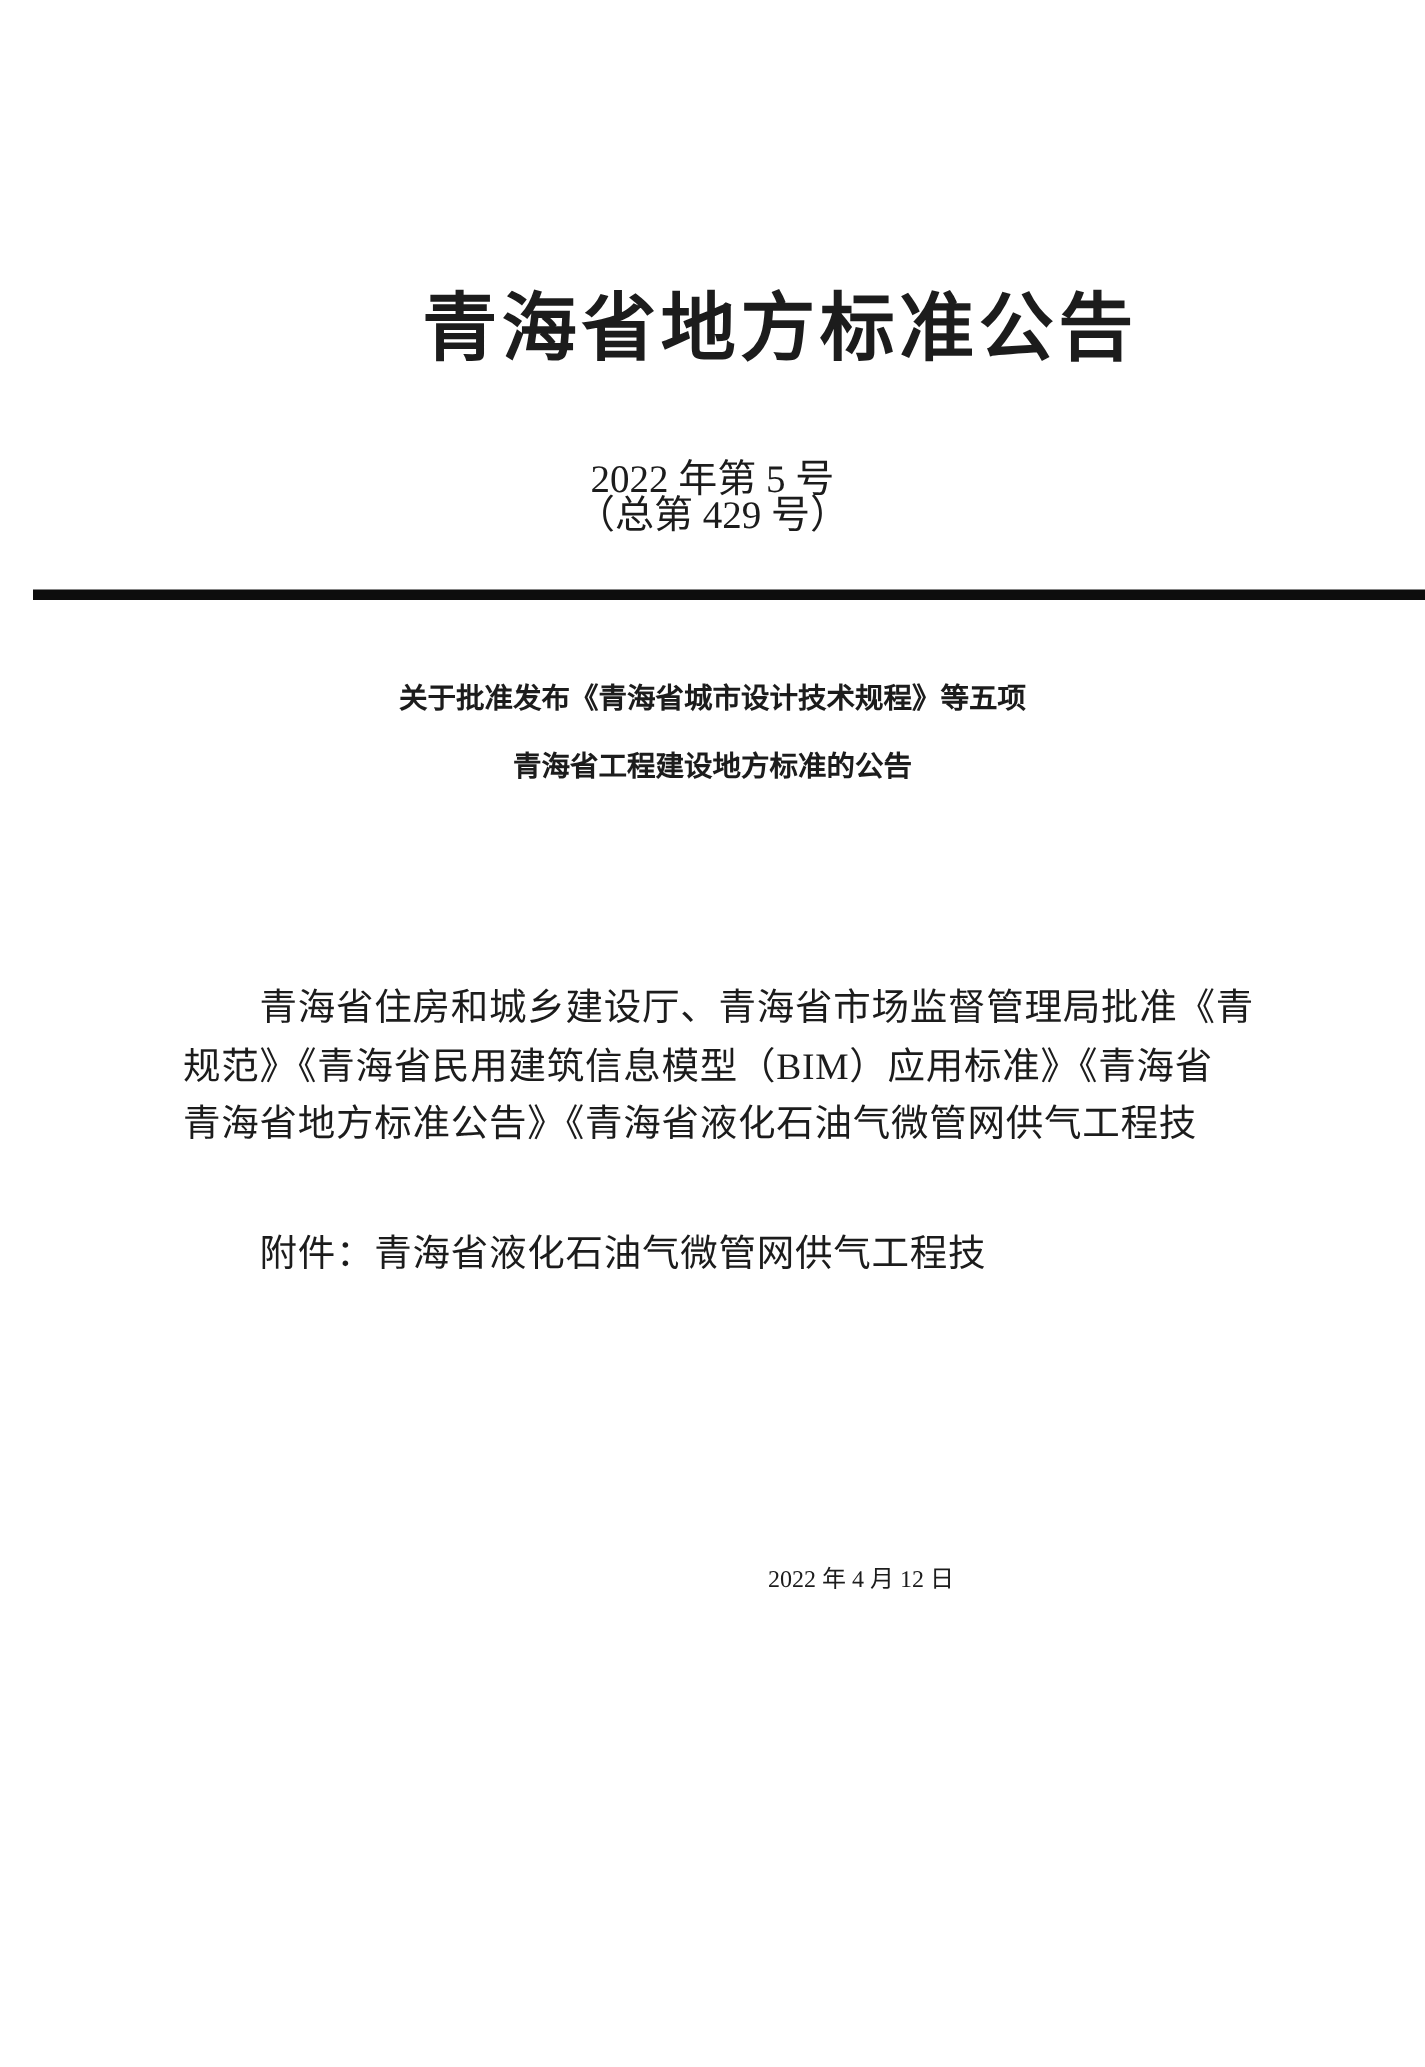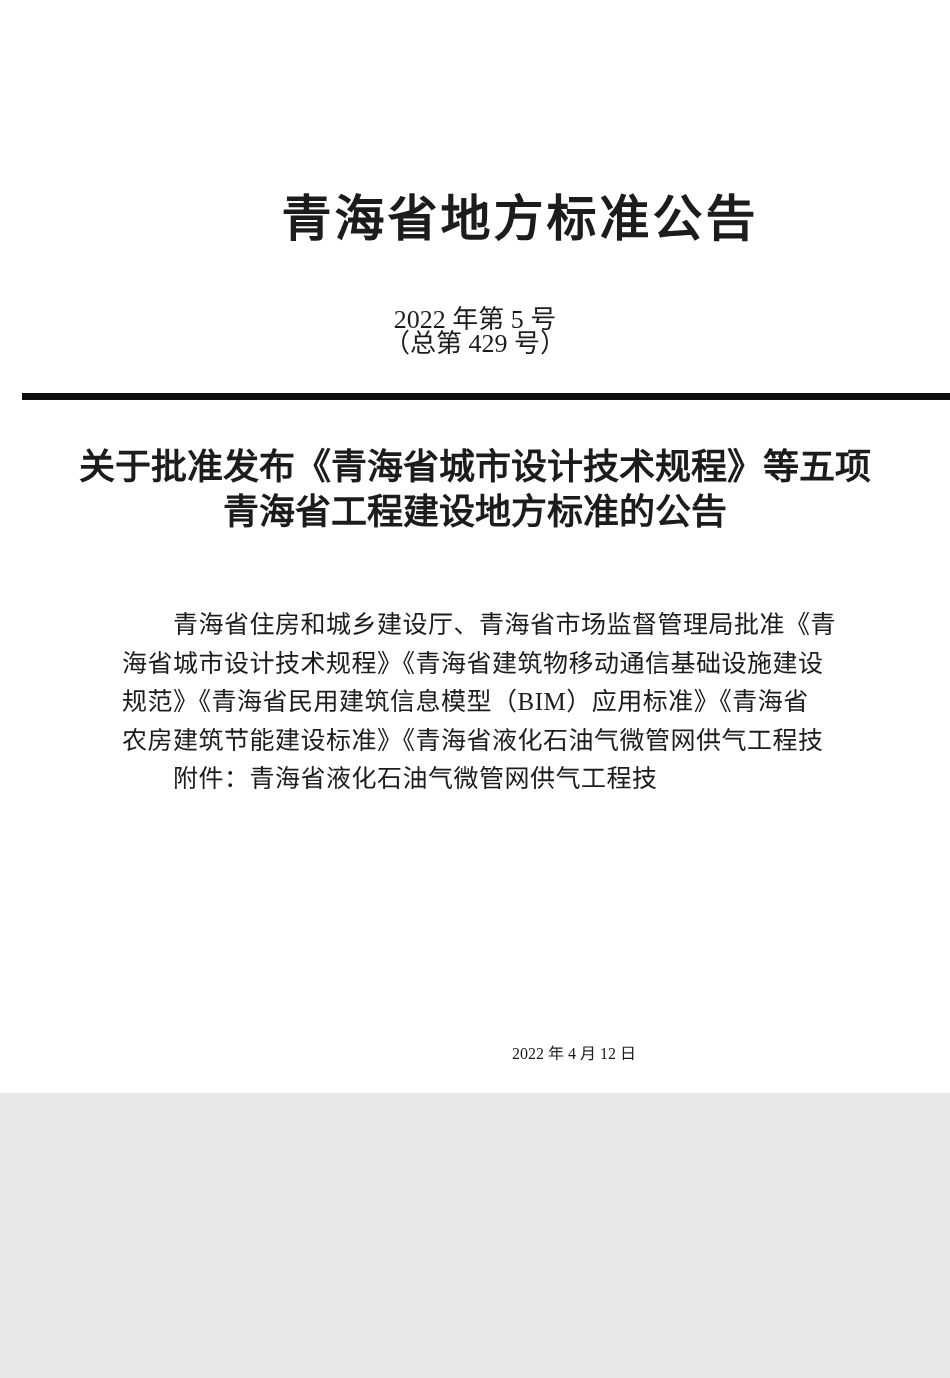--- a/index.html
+++ b/index.html
@@ -3,21 +3,21 @@
 <meta charset="utf-8">
 <style>
   :root{
     --ink:#1c1c1c;
     --rule:#0d0d0d;
     --paper:#ffffff;
   }
   html,body{margin:0;padding:0;background:#e8e8e8;}
   .page{
     position:relative;
-    width:950px;height:1093px;
+    width:950px;height:1378px;
     margin:0 auto;
     background:var(--paper);
     color:var(--ink);
     font-family:"Liberation Serif","DejaVu Serif",serif;
     overflow:hidden;
   }
   
   .doc-title{
     position:absolute;top:188px;left:90px;right:0;
     margin:0;
@@ -43,34 +43,34 @@
   }
   .rule{
     position:absolute;top:393px;left:22px;right:0;
     height:7px;background:var(--rule);
   }
   
   .notice-title{
     position:absolute;left:0;right:0;
     margin:0;
     text-align:center;
-    font-size:36px;line-height:34px;
+    font-size:19px;line-height:34px;
     font-weight:bold;
     white-space:nowrap;
   }
   .notice-title.l1{top:450px;}
   .notice-title.l2{top:495px;}
   
   .body-block{
     position:absolute;top:606px;left:122px;width:740px;
     font-size:25px;line-height:38.6px;
     letter-spacing:0.5px;
   }
   .body-line{white-space:nowrap;}
-  .body-line.indent{padding-left:51px;}
+  .body-line.indent{padding-left:51px;margin-top:48px;}
   
   .sig{
     position:absolute;top:922px;
     font-size:26px;line-height:30px;
     white-space:nowrap;
   }
   .sig.left{left:172px;}
   .sig.right{left:544px;}
   .doc-date{
     position:absolute;top:1039px;left:512px;
@@ -90,23 +90,22 @@
   <div class="issue-total">（总第 429 号）</div>
 
   <div class="rule"></div>
 
   <h2 class="notice-title l1">关于批准发布《青海省城市设计技术规程》等五项</h2>
 
   <h2 class="notice-title l2">青海省工程建设地方标准的公告</h2>
 
   <div class="body-block">
     <div class="body-line indent">青海省住房和城乡建设厅、青海省市场监督管理局批准《青</div>
-    <div class="body-line">海省城市设计技术规程》《青海省建筑物移动通信基础设施建设</div>
     <div class="body-line">规范》《青海省民用建筑信息模型（BIM）应用标准》《青海省</div>
-    <div class="body-line">农房建筑节能建设标准》《青海省液化石油气微管网供气工程技</div>
+    <div class="body-line">青海省地方标准公告》《青海省液化石油气微管网供气工程技</div>
     <div class="body-line indent">附件：青海省液化石油气微管网供气工程技</div>
   </div>
 
 
 
   <div class="doc-date">2022 年 4 月 12 日</div>
 
 </div>
 
 </body></html>

